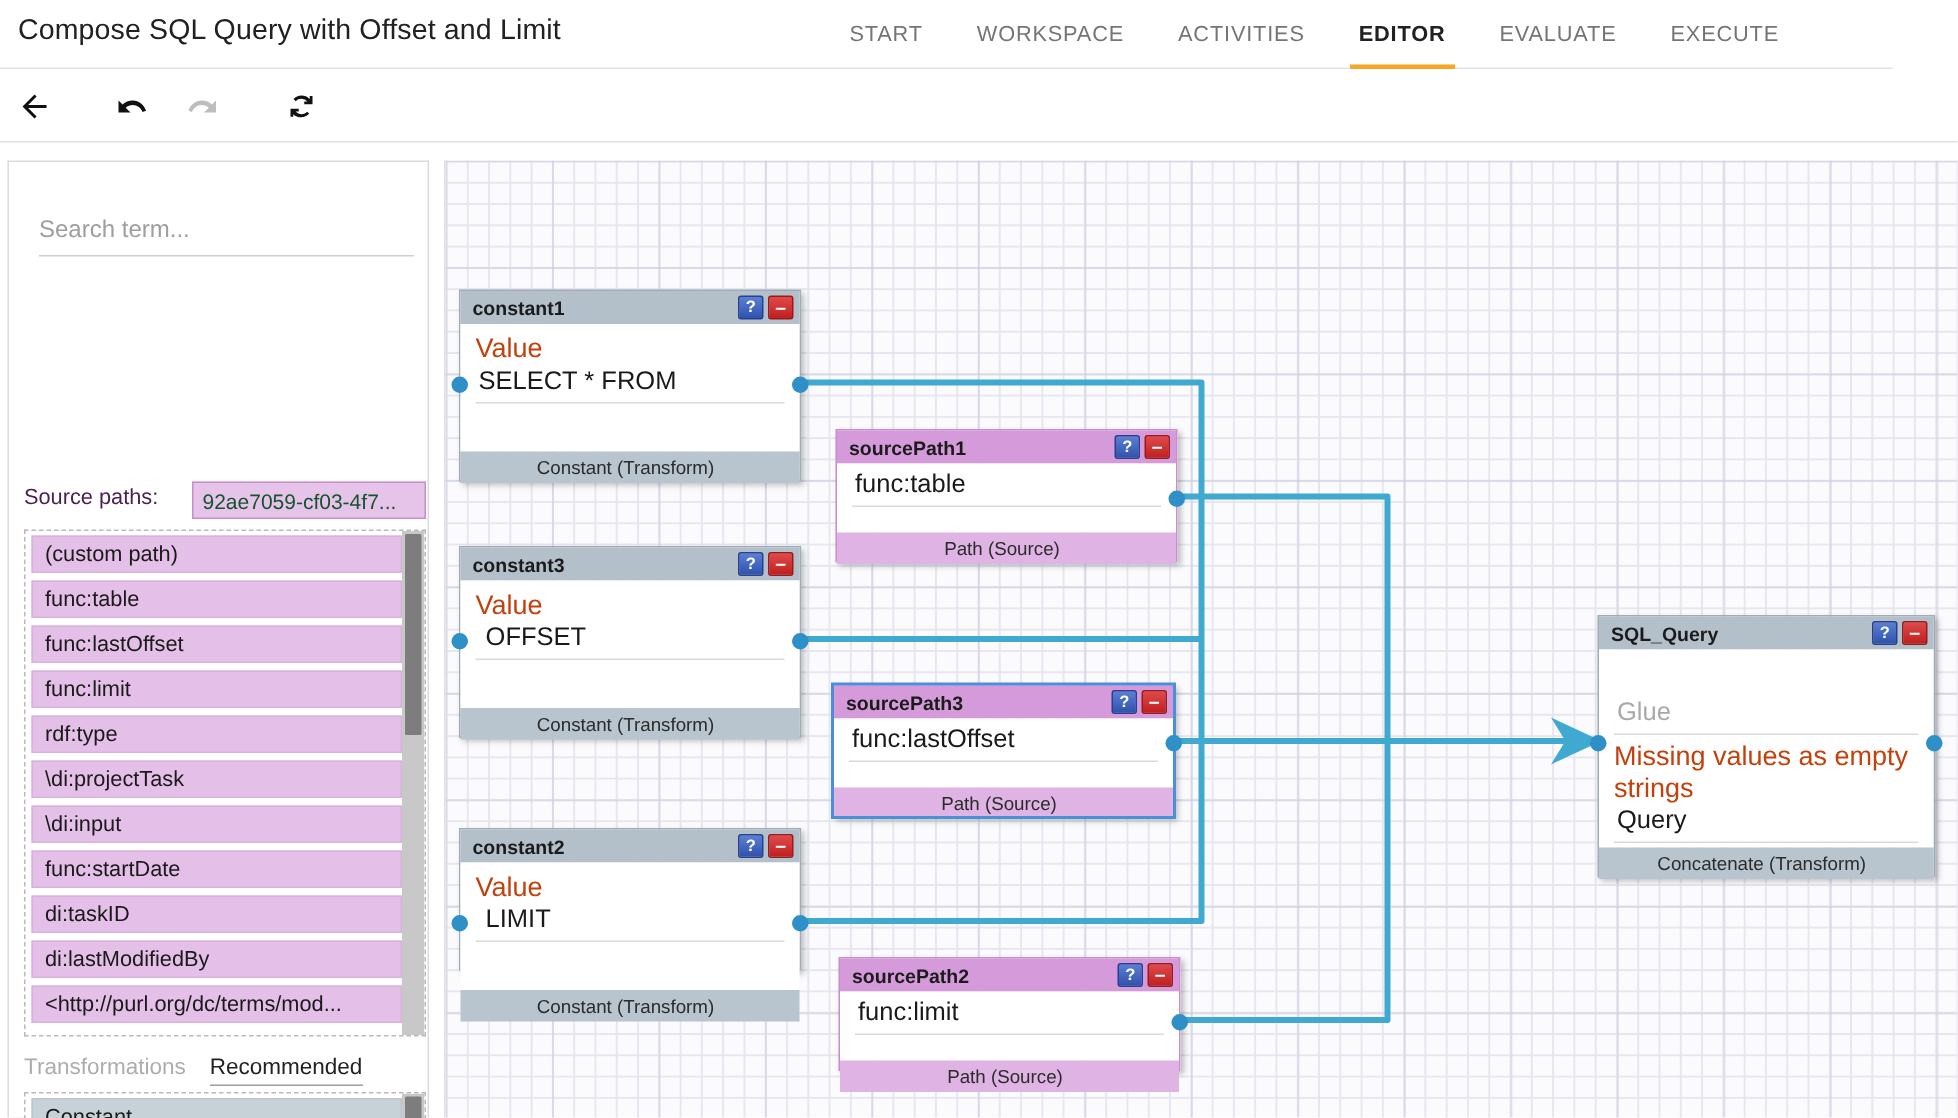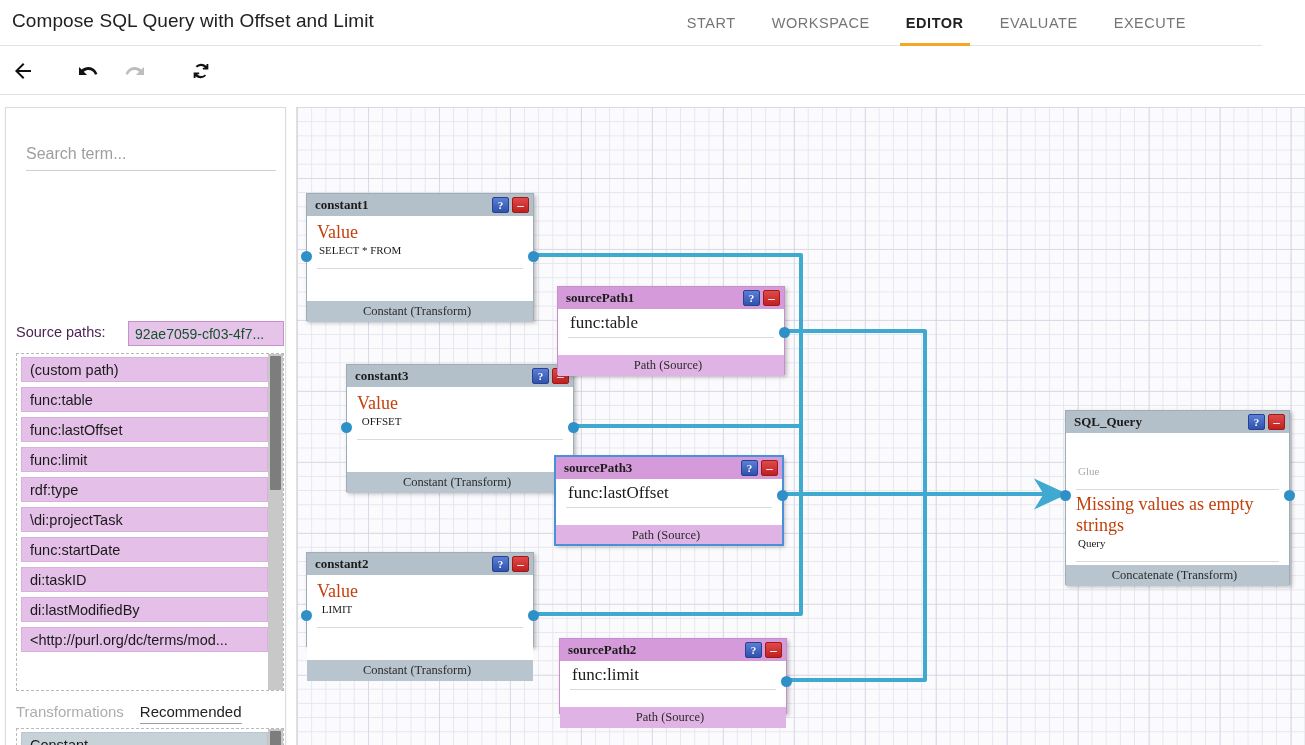--- a/index.html
+++ b/index.html
@@ -160,21 +160,20 @@
     background-size: 71px 71px;
     pointer-events: none;
   }
   #edges { position: absolute; left: 0; top: 0; width: 1009px; height: 638px; }
 
   
   .node {
     position: absolute;
     box-shadow: 2px 2px 4px rgba(0,0,0,.25);
     cursor: move;
-    font-family: Liberation Serif, serif;
   }
   .node-head {
     height: 22px; display: flex; align-items: center;
     padding: 0 4px 0 8px;
     font-size: 13px; font-weight: bold; color: #1b1b1b;
   }
   .node-title { flex: 1; white-space: nowrap; overflow: hidden; }
   .hbtn {
     width: 17px; height: 16px; margin-left: 3px;
     display: flex; align-items: center; justify-content: center;
@@ -192,21 +191,21 @@
   }
   .node-body {
     background: #ffffff;
     padding: 6px 10px 2px 10px;
   }
   .field { margin-bottom: 4px; }
   .field-label {
     font-size: 18px; color: #c2410c; margin-bottom: 1px;
   }
   .field-value {
-    font-size: 11px; color: #1a1a1a;
+    font-size: 17px; color: #1a1a1a;
     border-bottom: 1px solid #dadada;
     padding: 0 0 3px 2px;
     min-height: 25px;
     white-space: pre;
     overflow: hidden;
   }
   .field-value.placeholder { color: #a8a8a8; }
   .node-foot {
     height: 21px; display: flex; align-items: center; justify-content: center;
     padding-right: 6px;
@@ -238,20 +237,23 @@
 <body>
 
 <div id="topbar">
   <div id="app-title">Compose SQL Query with Offset and Limit</div>
   <div id="nav-tabs">
     <div class="nav-tab">
         <span>START</span>
       </div>
     <div class="nav-tab">
         <span>WORKSPACE</span>
+      </div>
+    <div class="nav-tab">
+        <span>ACTIVITIES</span>
       </div>
     <div class="nav-tab active">
         <span>EDITOR</span>
       </div>
     <div class="nav-tab">
         <span>EVALUATE</span>
       </div>
     <div class="nav-tab">
         <span>EXECUTE</span>
       </div>
@@ -293,20 +295,21 @@
   </div>
 
   <div class="list-box" id="paths-list">
     <div class="list-scroller" id="paths-scroller">
         <div class="list-item path-item">(custom path)</div>
         <div class="list-item path-item">func:table</div>
         <div class="list-item path-item">func:lastOffset</div>
         <div class="list-item path-item">func:limit</div>
         <div class="list-item path-item">rdf:type</div>
         <div class="list-item path-item">\di:projectTask</div>
+        <div class="list-item path-item">\di:input</div>
         <div class="list-item path-item">func:startDate</div>
         <div class="list-item path-item">di:taskID</div>
         <div class="list-item path-item">di:lastModifiedBy</div>
         <div class="list-item path-item">&lt;http://purl.org/dc/terms/mod...</div>
       </div>
     <div class="vscroll">
       <div class="thumb" style="top:2px;height:134px;"></div>
     </div>
   </div>
 
@@ -358,21 +361,21 @@
           <div class="field-label">Value</div>
           <div class="field-value">SELECT * FROM</div>
         </div>
       </div>
       <div class="node-foot">
         <span>Constant (Transform)</span>
       </div>
       <div class="port in" style="top: 57px;"></div>
       <div class="port out" style="top: 57px;"></div>
     </div>
-    <div class="node transform" style="left: 9px; top: 257px; width: 228px; height: 128px; margin-left: 40px;">
+    <div class="node transform" style="left: 9px; top: 257px; width: 228px; height: 128px;">
       <div class="node-head">
         <span class="node-title">constant3</span>
         <span class="hbtn help">?</span>
         <span class="hbtn remove">–</span>
       </div>
       <div class="node-body" style="height:85px">
         <div class="field">
           <div class="field-label">Value</div>
           <div class="field-value"> OFFSET</div>
         </div>

